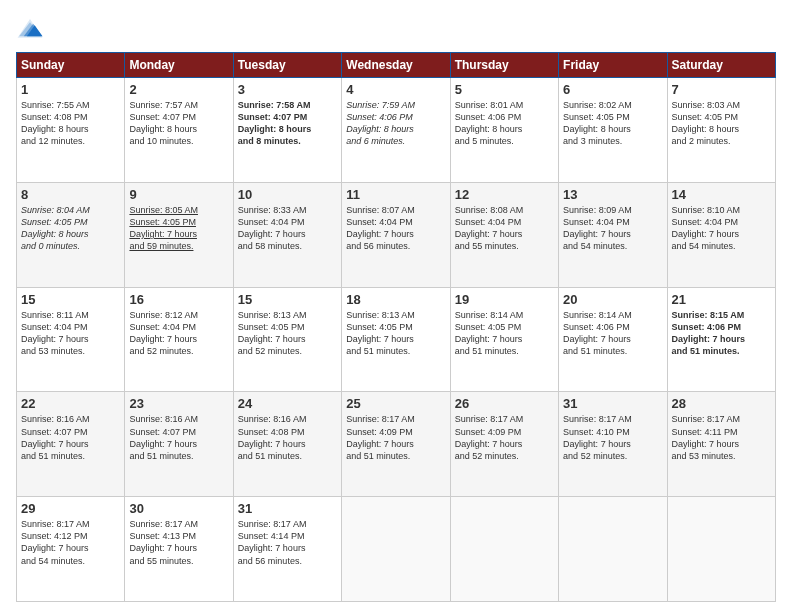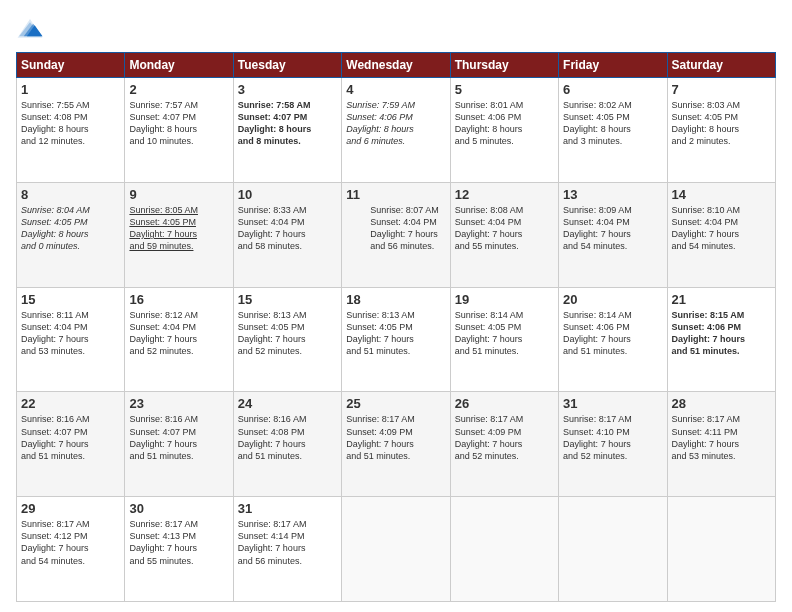--- a/index.html
+++ b/index.html
@@ -205,21 +205,21 @@
           </td>
           <td>
             <span class="day-num">10</span>
             <div class="cell-text" style="white-space: pre-line;">Sunrise: 8:33 AM
 Sunset: 4:04 PM
 Daylight: 7 hours
 and 58 minutes.</div>
           </td>
           <td>
             <span class="day-num">11</span>
-            <div class="cell-text" style="white-space: pre-line; margin-left: 24px;">Sunrise: 8:07 AM
+            <div class="cell-text" style="white-space: pre-line;">Sunrise: 8:07 AM
 Sunset: 4:04 PM
 Daylight: 7 hours
 and 56 minutes.</div>
           </td>
           <td>
             <span class="day-num">12</span>
             <div class="cell-text" style="white-space: pre-line;">Sunrise: 8:08 AM
 Sunset: 4:04 PM
 Daylight: 7 hours
 and 55 minutes.</div>

